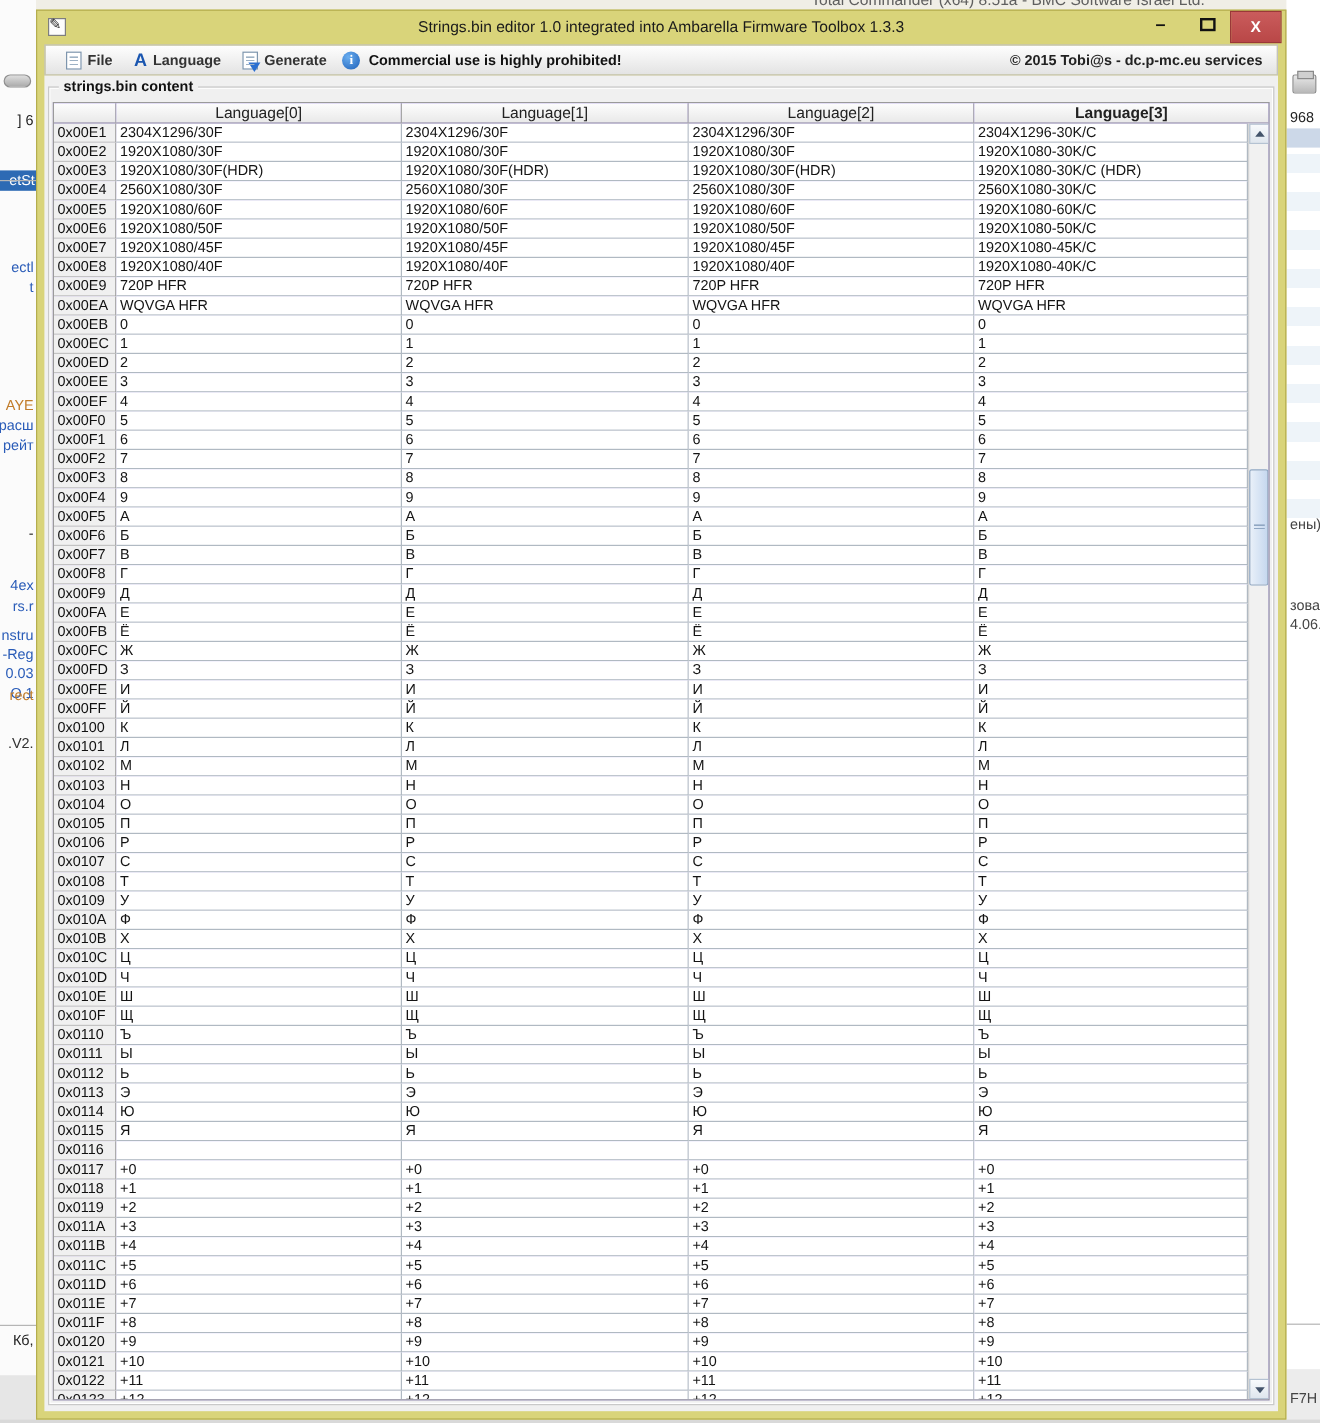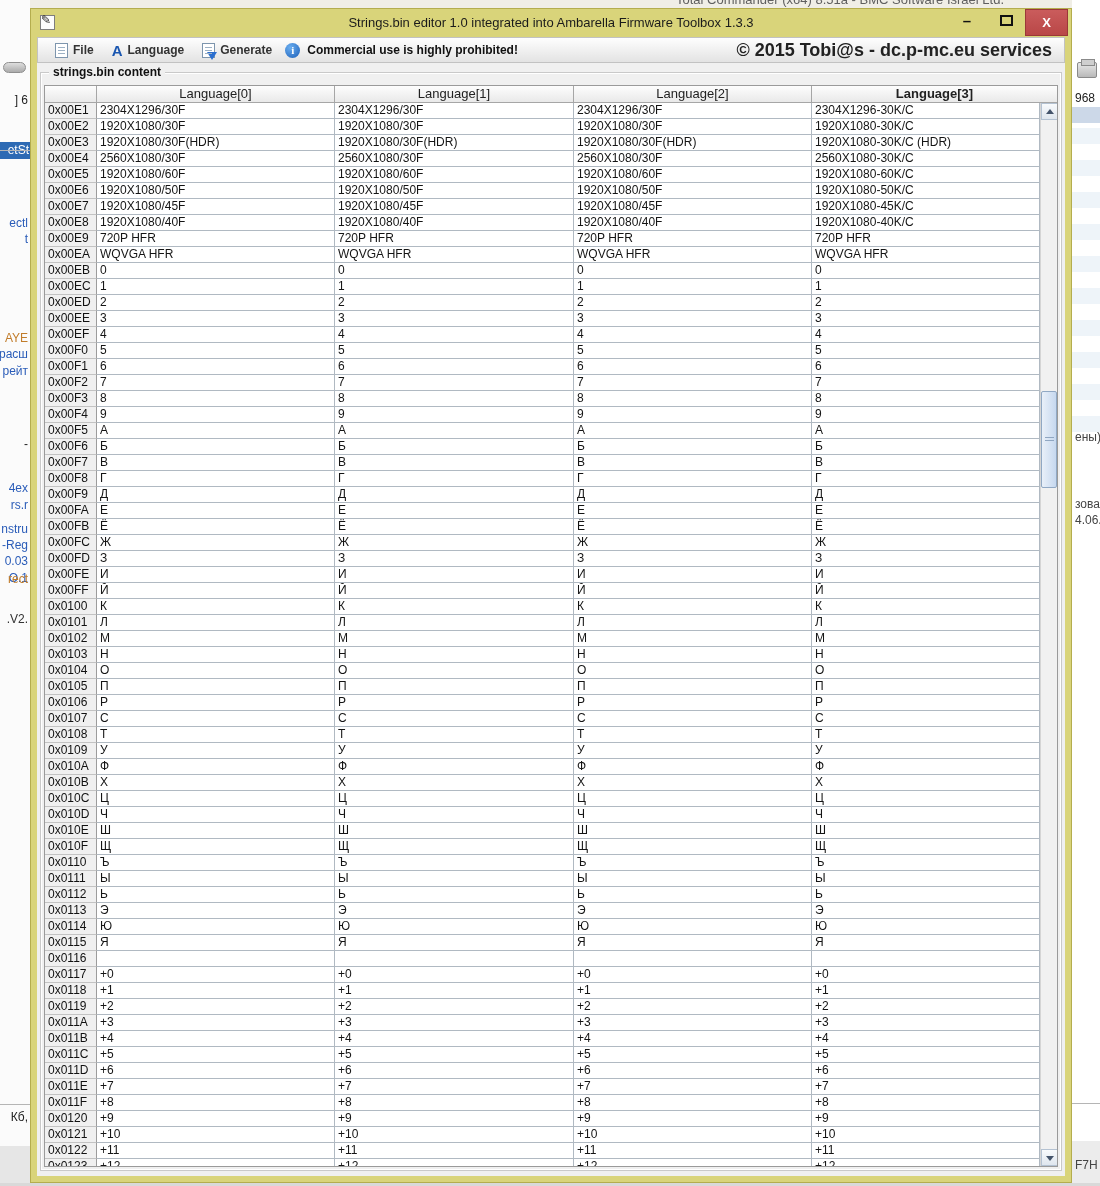--- a/index.html
+++ b/index.html
@@ -40,21 +40,21 @@
   .menu-item { display:flex; align-items:center; gap:5px; padding:0 9px; font-size:12px; font-weight:bold; color:#333; cursor:default; }
   .doc-icon { width:13px; height:15px; background:#fff; border:1px solid #7d95ad; position:relative; }
   .doc-icon:after { content:""; position:absolute; left:2px; top:3px; width:7px; height:8px;
       background:repeating-linear-gradient(#9db1c4 0 1px, transparent 1px 3px); }
   .gen-icon { position:relative; }
   .gen-icon:before { content:""; position:absolute; right:-3px; bottom:-3px; width:0; height:0;
       border-left:5px solid transparent; border-right:5px solid transparent; border-top:8px solid #2a6fd0; }
   .lang-icon { font-size:15px; font-weight:bold; color:#1a56b0; line-height:15px; }
   .info-icon { width:15px; height:15px; border-radius:50%; background:radial-gradient(circle at 35% 30%, #6aaef0, #1c5fb8); color:#fff; font-weight:bold; font-size:11px; text-align:center; line-height:15px; font-family:"Liberation Serif", serif; }
   .warning { font-size:12px; font-weight:bold; color:#111; margin-left:2px; }
-  .copyright { margin-left:auto; font-size:18px; font-weight:bold; color:#222; padding-right:4px;padding-left:48px; }
+  .copyright { margin-left:auto; font-size:12px; font-weight:bold; color:#222; padding-right:4px;padding-left:48px; }
 
   .content { position:absolute; left:6px; right:6px; top:54px; bottom:6px; background:#f0f0f0; }
   .groupbox { position:absolute; left:3px; right:3px; top:9px; bottom:5px; border:1px solid #c9c9c9; box-shadow:inset 0 0 0 1px #ffffff; }
   .groupbox-label { position:absolute; left:8px; top:-8px; background:#f0f0f0; padding:0 4px; font-size:12px; font-weight:bold; color:#111; }
 
   .scrollpane { position:absolute; left:3px; right:3px; top:12px; bottom:3px; border:1px solid #9a9a9a; background:#c4b5fd; overflow:hidden; }
   .thead { display:flex; height:17px; }
   .th, .corner { background:linear-gradient(#fdfdfd,#e9e9e9); border-right:1px solid #a6a6a6; border-bottom:1px solid #a6a6a6; font-size:13px; color:#222; text-align:center; line-height:16px; overflow:hidden; white-space:nowrap; }
   .corner { width:52px; flex:0 0 52px; }
   .tbody { position:absolute; left:0; right:17px; top:17px; bottom:0; overflow:hidden; }

